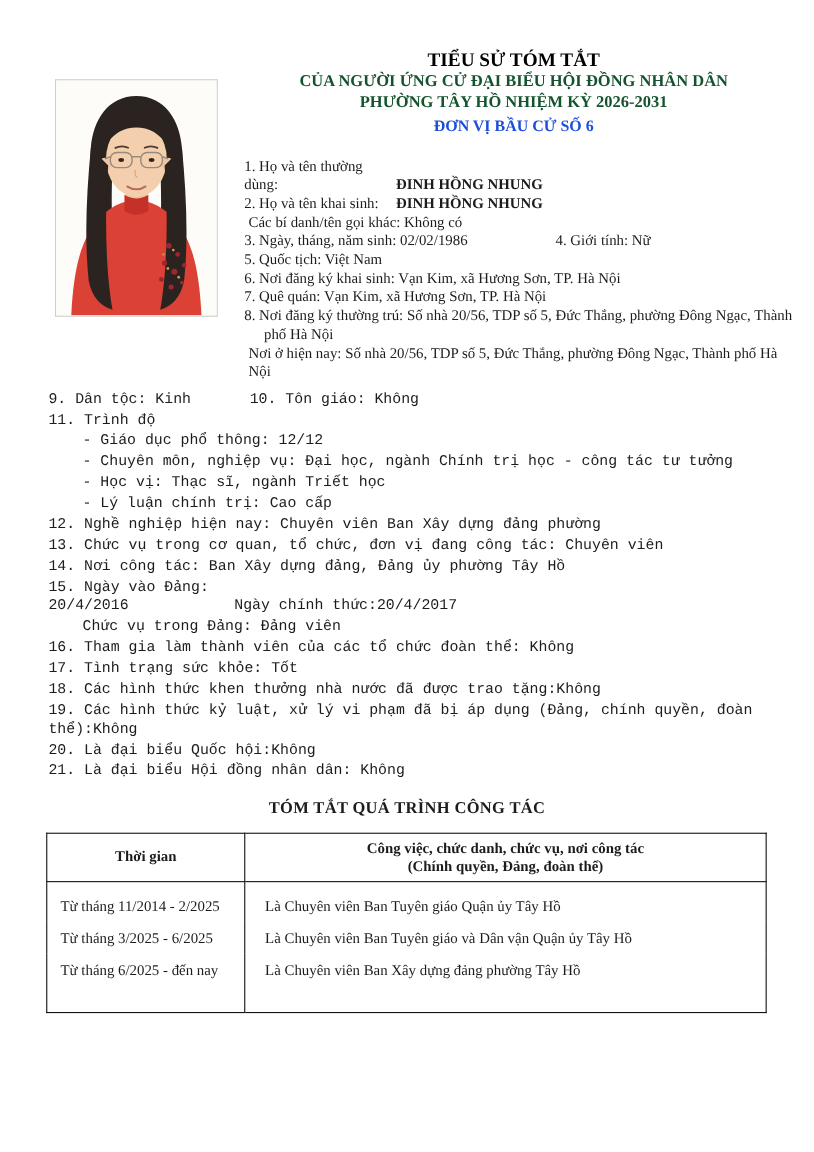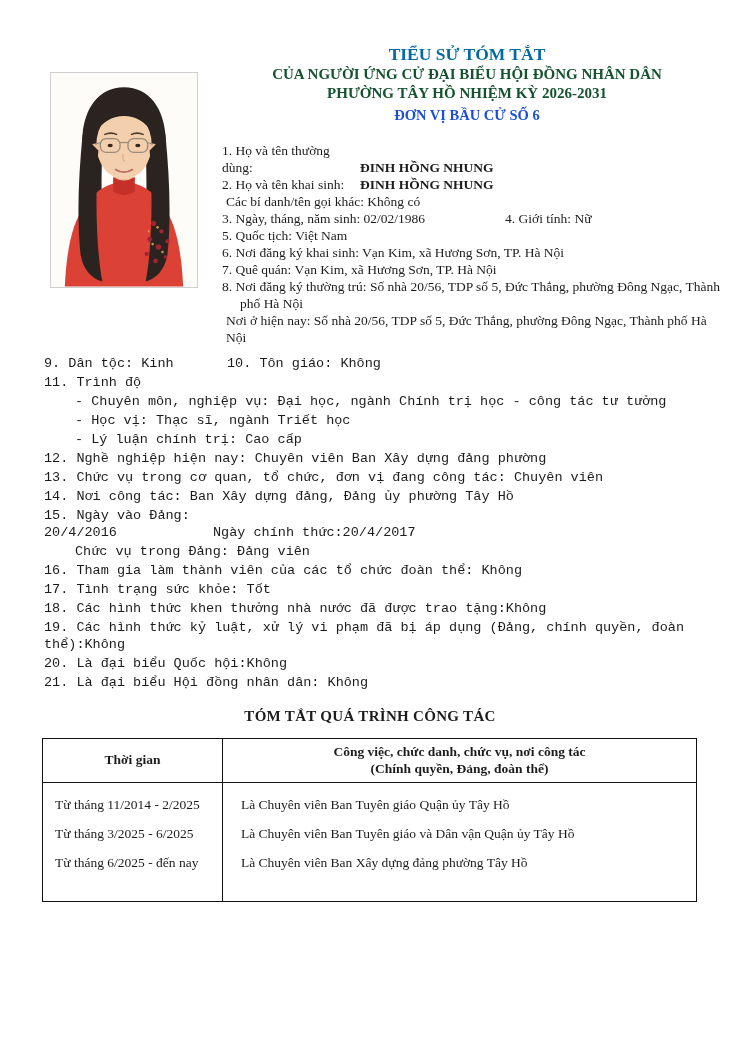--- a/index.html
+++ b/index.html
@@ -19,21 +19,21 @@
     width: 148px; height: 216px;
     border: 1px solid #cfcfcf;
     background: #fdfcfa;
     overflow: hidden;
   }
   .photo-frame svg { display: block; width: 100%; height: 100%; }
 
   
   .right-col { margin-left: 212px; padding-top: 44px; padding-right: 18px; }
   .doc-header { text-align: center; line-height: 1.22; }
-  .title-red-lg { color: #0369a1; font-weight: bold; font-size: 17.5px; }
+  .title-red-lg { color: #000000; font-weight: bold; font-size: 17.5px; }
   .title-red    { color: #14532d; font-weight: bold; font-size: 15px; }
   .title-navy   { color: #1d4ed8; font-weight: bold; font-size: 14.5px; margin-top: 5px; }
 
   
   .side-items { margin-top: 17px; padding-left: 10px; font-size: 13.5px; line-height: 17px; }
   .side-items .line { margin: 0; }
   .label-fixed { display: inline-block; width: 138px; }
   .bold-name { font-weight: bold; text-align: right; }
   .indent-hang { padding-left: 18px; text-indent: -18px; }
   .sub-line { padding-left: 4px; }
@@ -165,20 +165,21 @@
       <div class="line indent-hang">8. Nơi đăng ký thường trú: Số nhà 20/56, TDP số 5, Đức Thắng, phường Đông Ngạc, Thành phố Hà Nội</div>
       <div class="line sub-line">Nơi ở hiện nay: Số nhà 20/56, TDP số 5, Đức Thắng, phường Đông Ngạc, Thành phố Hà Nội</div>
     </div>
   </div>
 
   <div class="body-items">
     <div class="line">
       <span class="eth-span">9. Dân tộc: Kinh</span><span>10. Tôn giáo: Không</span>
     </div>
     <div class="line gap-sm">11. Trình độ</div>
+    <div class="line edu-sub">- Giáo dục phổ thông: 12/12</div>
     <div class="line edu-sub">- Chuyên môn, nghiệp vụ: Đại học, ngành Chính trị học - công tác tư tưởng</div>
     <div class="line edu-sub">- Học vị: Thạc sĩ, ngành Triết học</div>
     <div class="line edu-sub">- Lý luận chính trị: Cao cấp</div>
     <div class="line gap-sm">12. Nghề nghiệp hiện nay: Chuyên viên Ban Xây dựng đảng phường</div>
     <div class="line">13. Chức vụ trong cơ quan, tổ chức, đơn vị đang công tác: Chuyên viên</div>
     <div class="line">14. Nơi công tác: Ban Xây dựng đảng, Đảng ủy phường Tây Hồ</div>
     <div class="line">
       <span class="party-span">15. Ngày vào Đảng: 20/4/2016</span><span>Ngày chính thức:20/4/2017</span>
     </div>
     <div class="line party-role-line">Chức vụ trong Đảng: Đảng viên</div>

